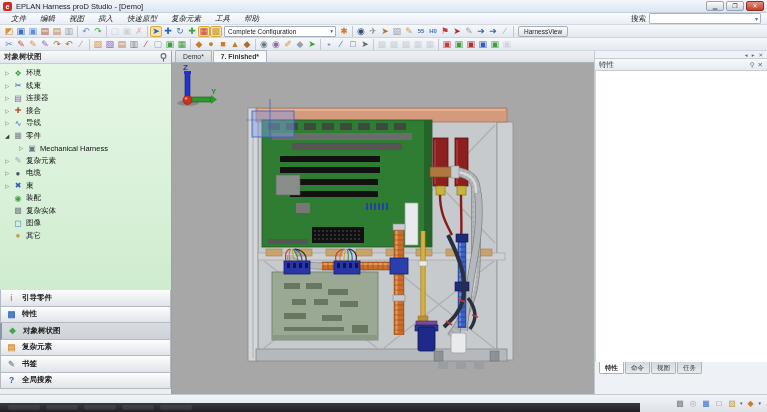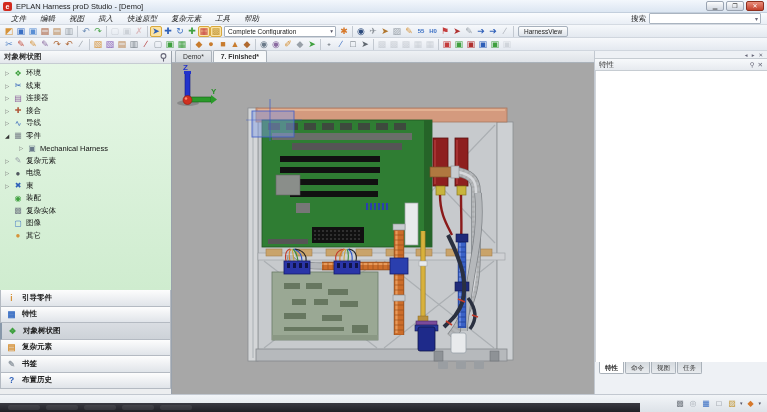--- a/index.html
+++ b/index.html
@@ -295,21 +295,21 @@
         <div class="navbtn">
           <span class="nchip" style="color: rgb(214, 147, 58);">▤</span>
           <span class="nlabel">复杂元素</span>
         </div>
         <div class="navbtn">
           <span class="nchip" style="color: rgb(152, 160, 168);">✎</span>
           <span class="nlabel">书签</span>
         </div>
         <div class="navbtn">
           <span class="nchip" style="color: rgb(46, 95, 184);">?</span>
-          <span class="nlabel">布置历史</span>
+          <span class="nlabel">全局搜索</span>
         </div>
       </div>
   </div>
 
   <div class="tabbar">
     <span id="dtabs" style="display:flex;align-items:flex-end;">
         <span class="dtab">Demo*</span>
         <span class="dtab active">7. Finished*</span>
       </span>
   </div>

